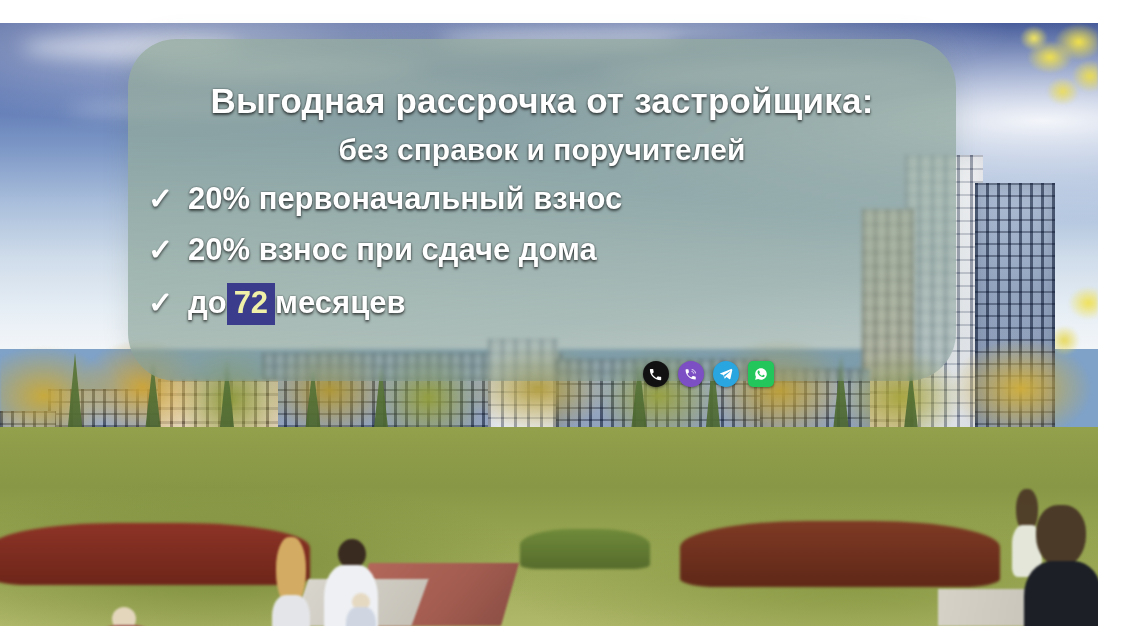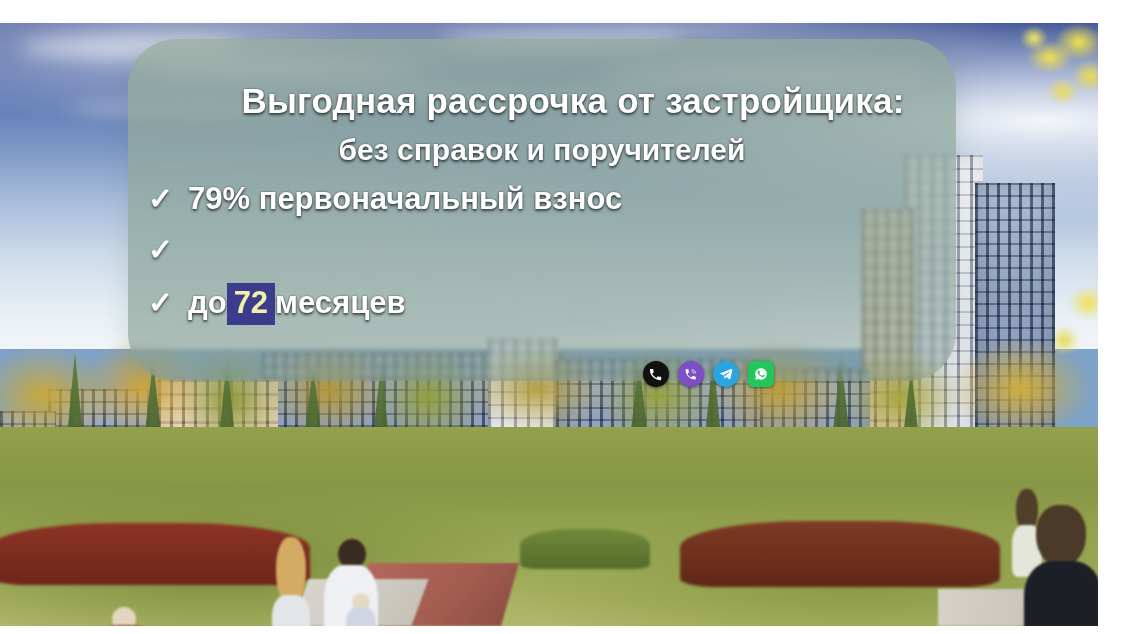--- a/index.html
+++ b/index.html
@@ -213,21 +213,20 @@
     left: 0;
     top: 42px;
     width: 828px;
     text-align: center;
     font-size: 35px;
     font-weight: bold;
     color: #ffffff;
     letter-spacing: 0.2px;
     text-shadow: 0 2px 3px rgba(0,0,0,0.62), 0 0 2px rgba(0,0,0,0.5);
     white-space: nowrap;
-    margin-left: 31px;
   }
   .subhead {
     position: absolute;
     left: 0;
     top: 94px;
     width: 828px;
     text-align: center;
     font-size: 30px;
     font-weight: bold;
     color: #ffffff;
@@ -434,25 +433,26 @@
 
   <div id="copy">
 
     <div class="headline">Выгодная рассрочка от застройщика:</div>
     <div class="subhead">без справок и поручителей</div>
 
     <div id="bullets">
 
       <div class="bullet">
         <span class="tick">✓</span>
-        <span class="btext">79% первоначальный взнос</span>
+        <span class="btext">20% первоначальный взнос</span>
       </div>
 
       <div class="bullet">
         <span class="tick">✓</span>
+        <span class="btext">20% взнос при сдаче дома</span>
       </div>
 
       <div class="bullet">
         <span class="tick">✓</span>
         <span class="btext">до </span>
           <span class="btext hl">72</span>
           <span class="btext"> месяцев</span>
       </div>
 
     </div>

